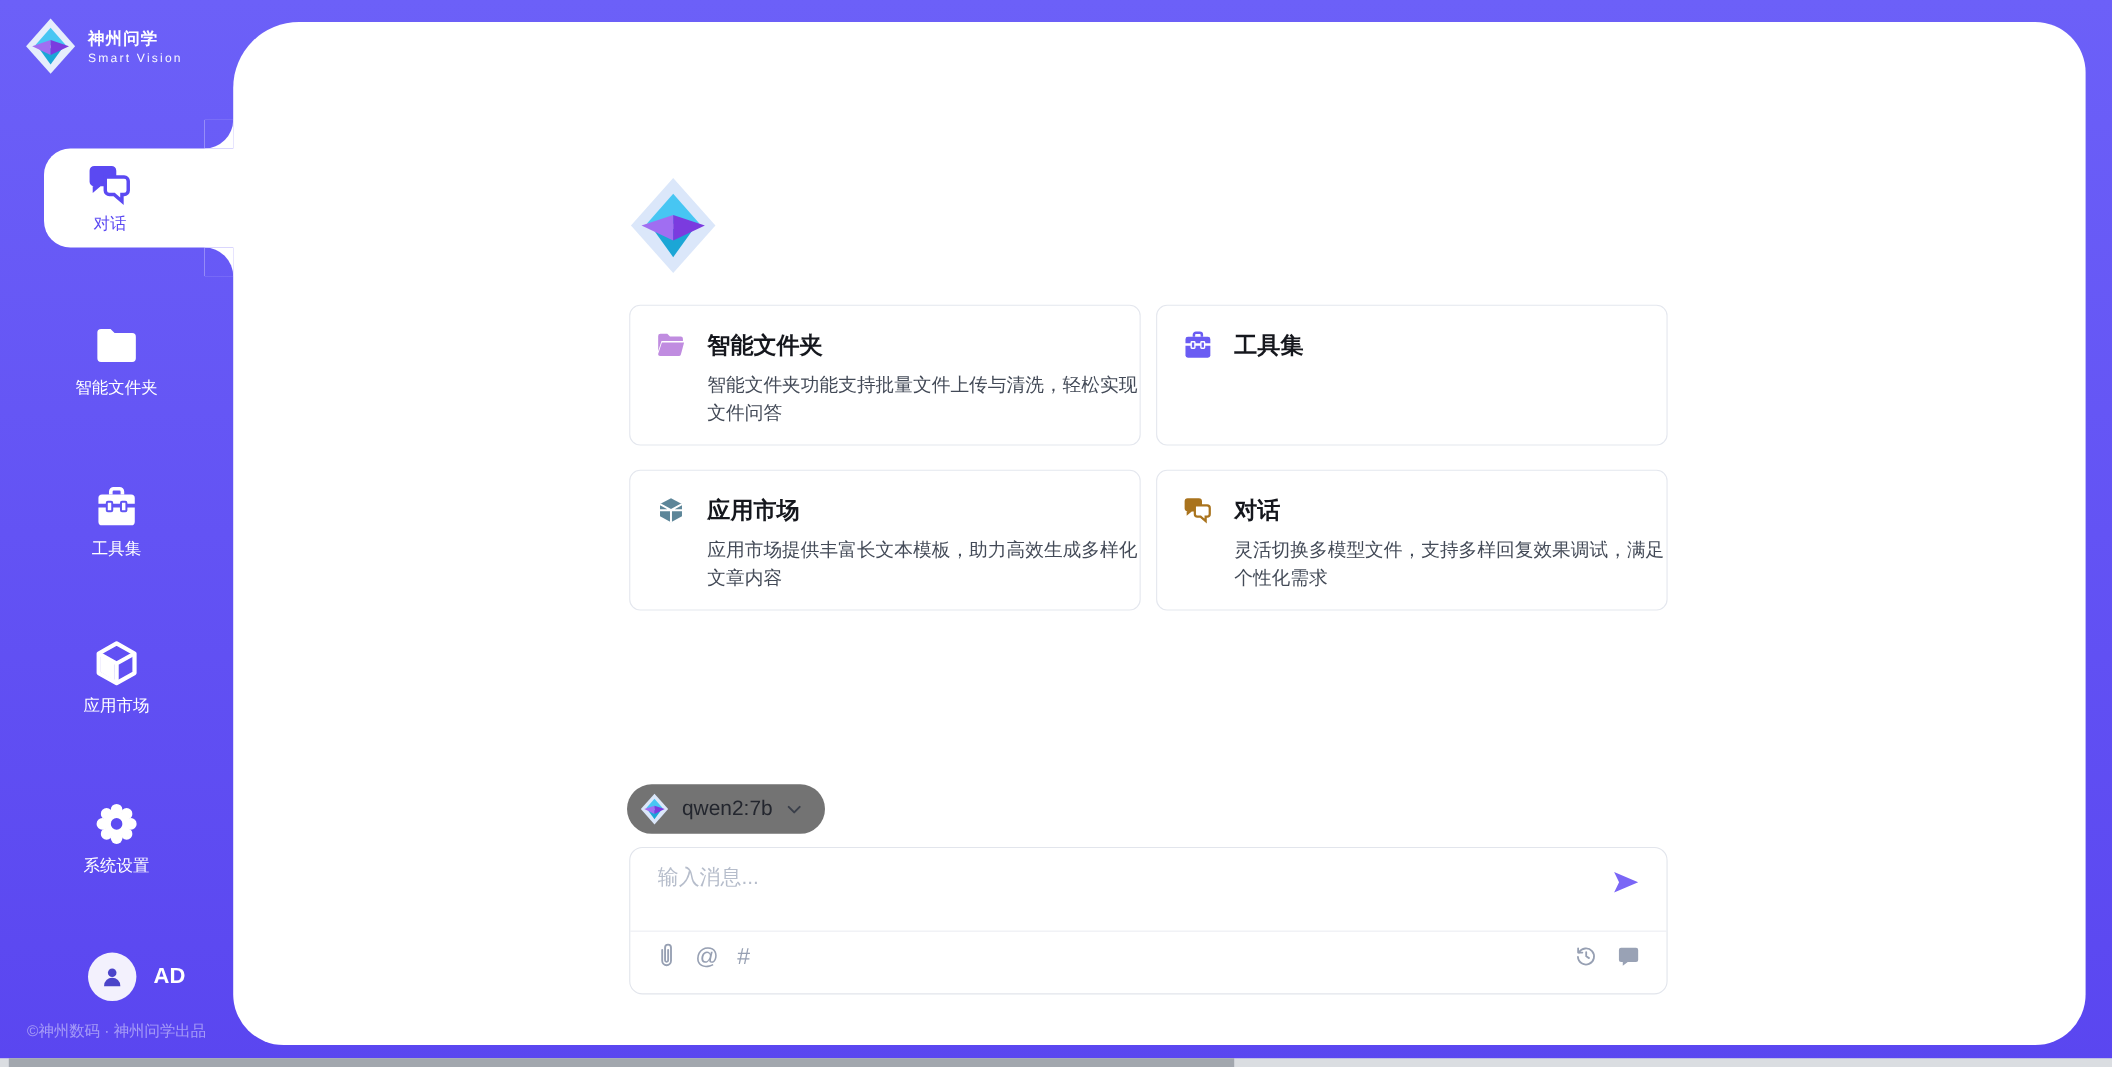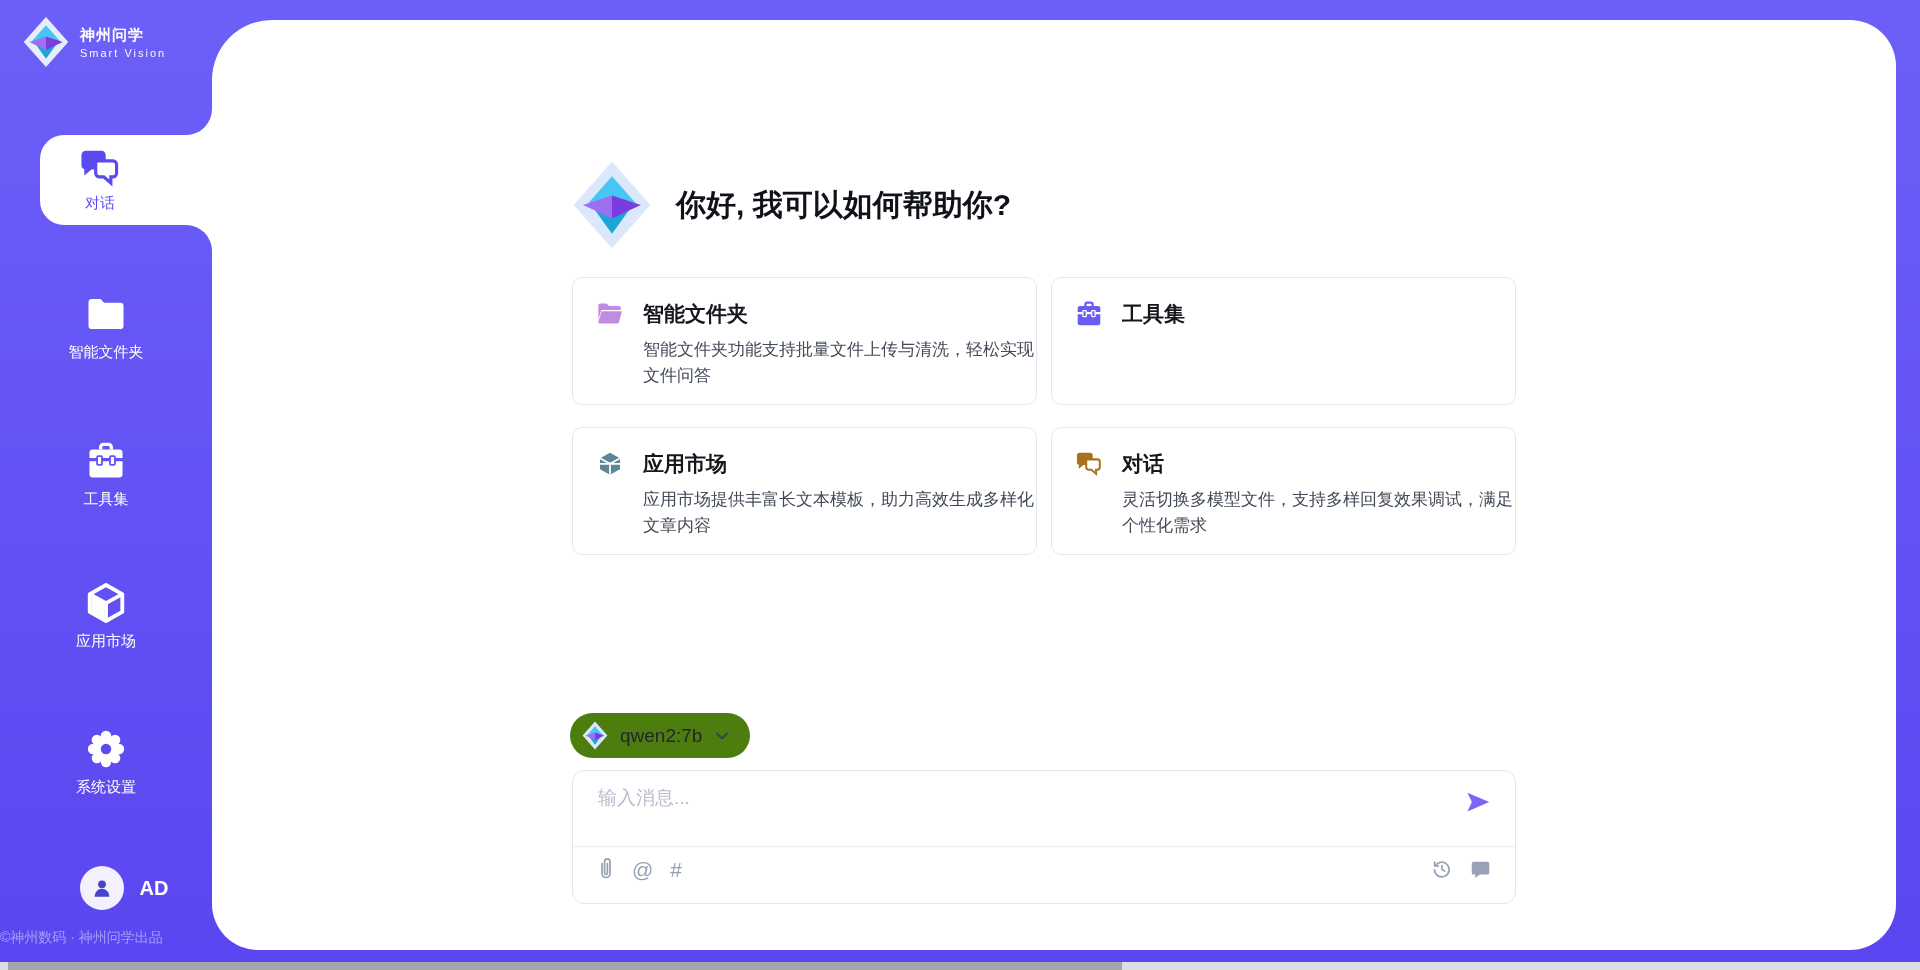--- a/index.html
+++ b/index.html
@@ -42,21 +42,21 @@
     background-image:linear-gradient(180deg,#6c60f8 0%,#5a46f0 100%);
     background-attachment:fixed;
   }
   .tab-curve.top::after { border-bottom-right-radius:26px; }
   .tab-curve.bottom::after { border-top-right-radius:26px; }
 
   .user-row { position:absolute; left:0; top:866px; width:248px; display:flex; align-items:center; justify-content:center; gap:16px; cursor:pointer; }
   .avatar { width:44px; height:44px; border-radius:50%; background:#f3f1fd; display:flex; align-items:center; justify-content:center; }
   .avatar svg { width:26px; height:26px; }
   .user-initials { color:#fff; font-size:20px; font-weight:600; }
-  .side-footer { position:absolute; left:0; top:929px; width:212px; text-align:left; color:rgba(255,255,255,.45); font-size:14px; }
+  .side-footer { position:absolute; left:0; top:929px; width:212px; text-align:center; color:rgba(255,255,255,.45); font-size:14px; }
 
   
   .panel {
     position:absolute; left:212px; top:20px; width:1684px; height:930px;
     background:#fff; border-radius:60px 46px 46px 46px;
   }
 
   .greeting { position:absolute; left:360px; top:140px; display:flex; align-items:center; gap:24px; }
   .greeting svg { width:80px; height:90px; }
   .greeting-title { font-size:30px; font-weight:700; color:#101219; }
@@ -64,21 +64,21 @@
   .cards { position:absolute; left:360px; top:257px; width:944px; display:grid;
            grid-template-columns:465px 465px; grid-column-gap:14px; grid-row-gap:22px; }
   .card { height:128px; background:#fff; border:1px solid #e4e7ee; border-radius:10px;
           padding:22px 24px 0 23px; cursor:pointer; }
   .card-head { display:flex; align-items:center; gap:19px; }
   .card-head svg { width:28px; height:26px; flex:none; }
   .card-title { font-size:21px; font-weight:700; color:#15171d; }
   .card-desc { margin:9px 0 0 47px; font-size:17px; line-height:26px; color:#434a57; width:392px; }
 
   .model-pill { position:absolute; left:358px; top:693px; height:45px; padding:0 20px 0 12px;
-                background:#4d7c0f; border-radius:23px; display:flex; align-items:center; gap:12px; cursor:pointer; }
+                background:#737373; border-radius:23px; display:flex; align-items:center; gap:12px; cursor:pointer; }
   .model-pill svg.logo { width:26px; height:29px; }
   .model-label { font-size:19px; color:#23262e; }
   .model-pill .chev { width:16px; height:16px; }
 
   .composer { position:absolute; left:360px; top:750px; width:944px; height:134px;
               background:#fff; border:1px solid #e2e5ec; border-radius:12px; }
   .composer textarea {
     position:absolute; left:25px; top:14px; width:840px; height:52px;
     border:none; outline:none; resize:none; background:transparent;
     font-family:inherit; font-size:19px; color:#333a46;
@@ -196,21 +196,20 @@
 <div class="panel">
 
   <div class="greeting">
     <svg viewBox="0 0 100 112">
       <polygon points="50,2 98,56 50,110 2,56" fill="#dbe7fa"></polygon>
       <polygon points="50,20 80,54 20,54" fill="#47c6f3"></polygon>
       <polygon points="27,60 73,60 50,92" fill="#1ba6d6"></polygon>
       <polygon points="14,56 50,44 50,73" fill="#a06ef2"></polygon>
       <polygon points="50,44 86,56 50,73" fill="#7b3bdf"></polygon>
     </svg>
-    <h1 class="greeting-title">你好, 我可以如何帮助你?</h1>
   </div>
 
   <div class="cards">
 
     <div class="card">
       <div class="card-head">
         <svg viewBox="0 0 24 21" fill="#c08ce0">
           <path d="M2 3.2A1.7 1.7 0 0 1 3.7 1.5h5.4l2.1 2.1h8.4a1.7 1.7 0 0 1 1.7 1.7V7H4.6L2 15z"></path>
           <path d="M4.9 8.2h17.3l-2.5 9.3a1.7 1.7 0 0 1-1.6 1.2H3.5A1.5 1.5 0 0 1 2.1 16.8z"></path>
         </svg>

